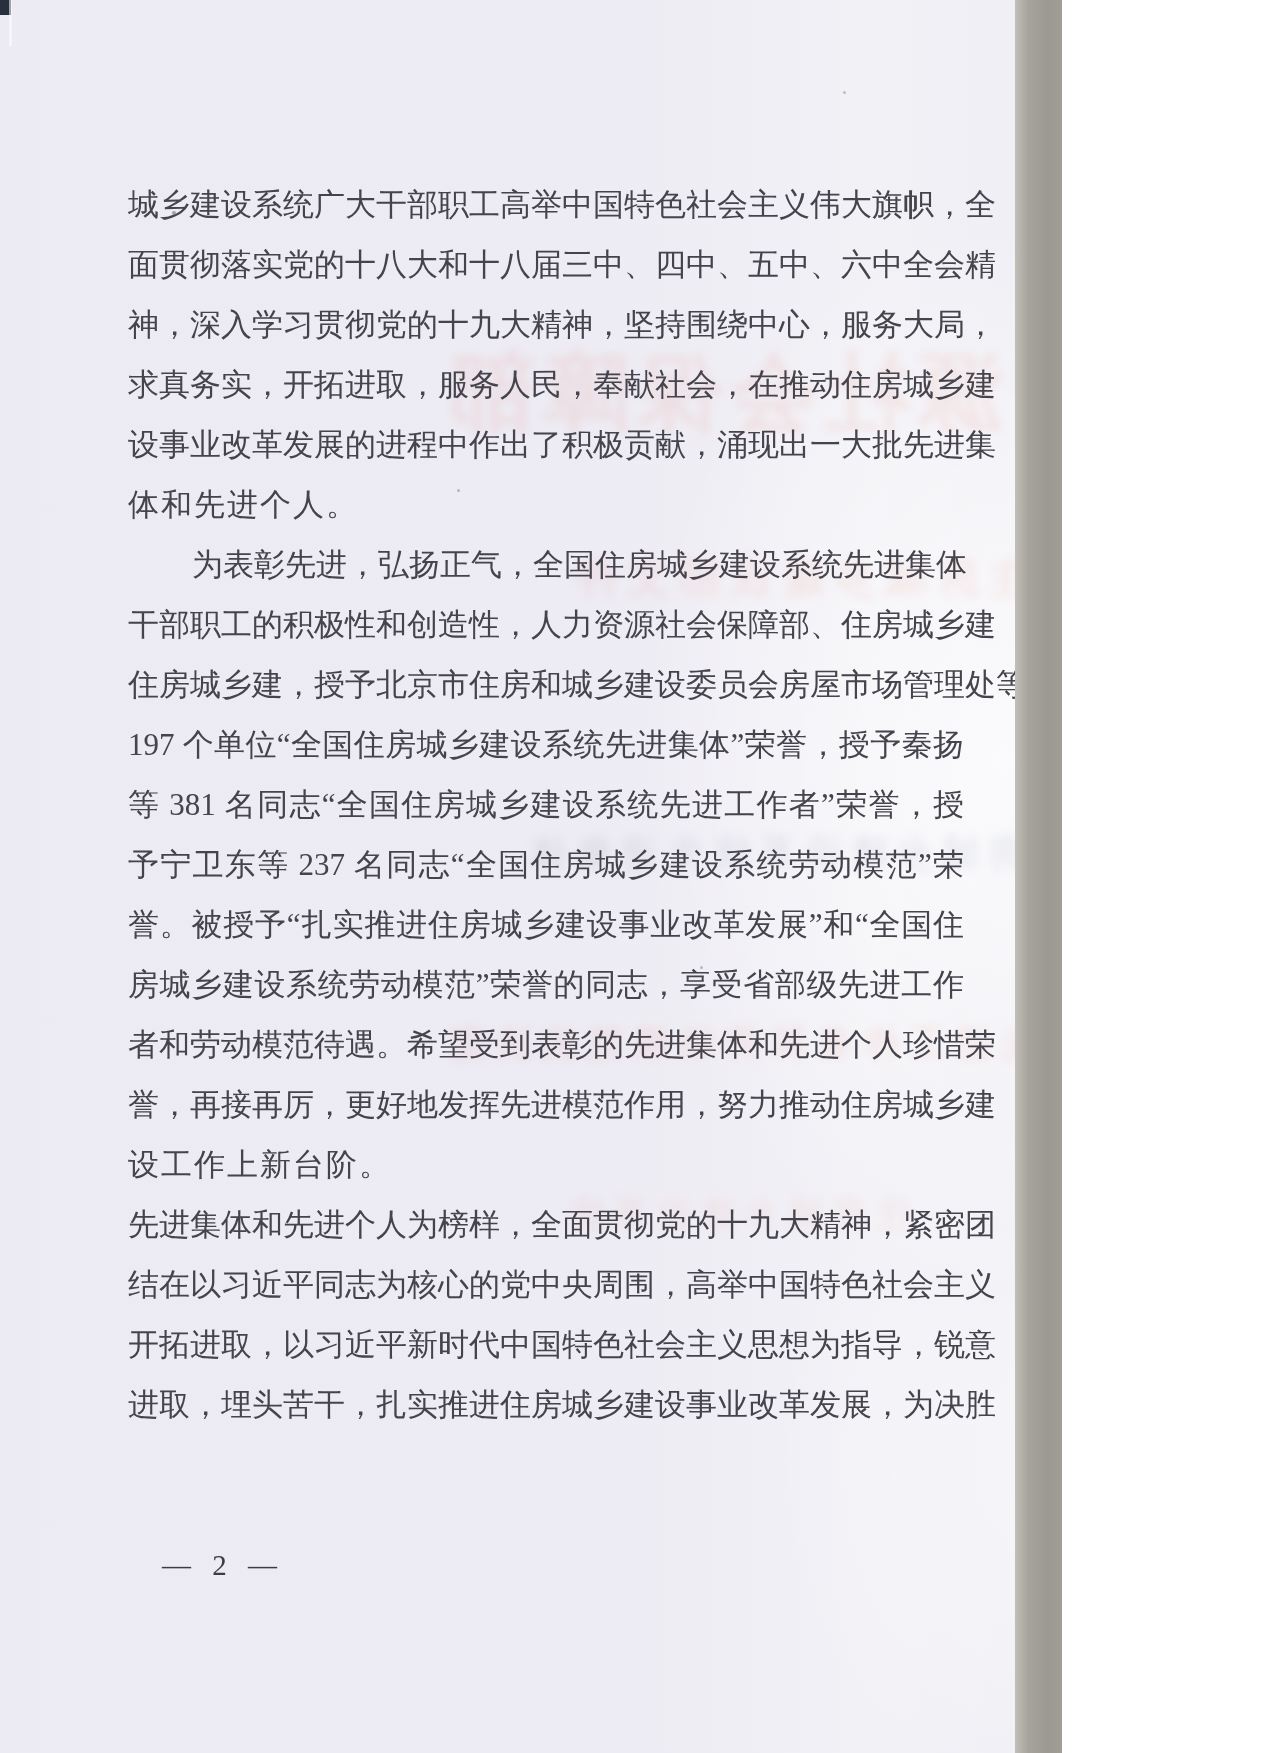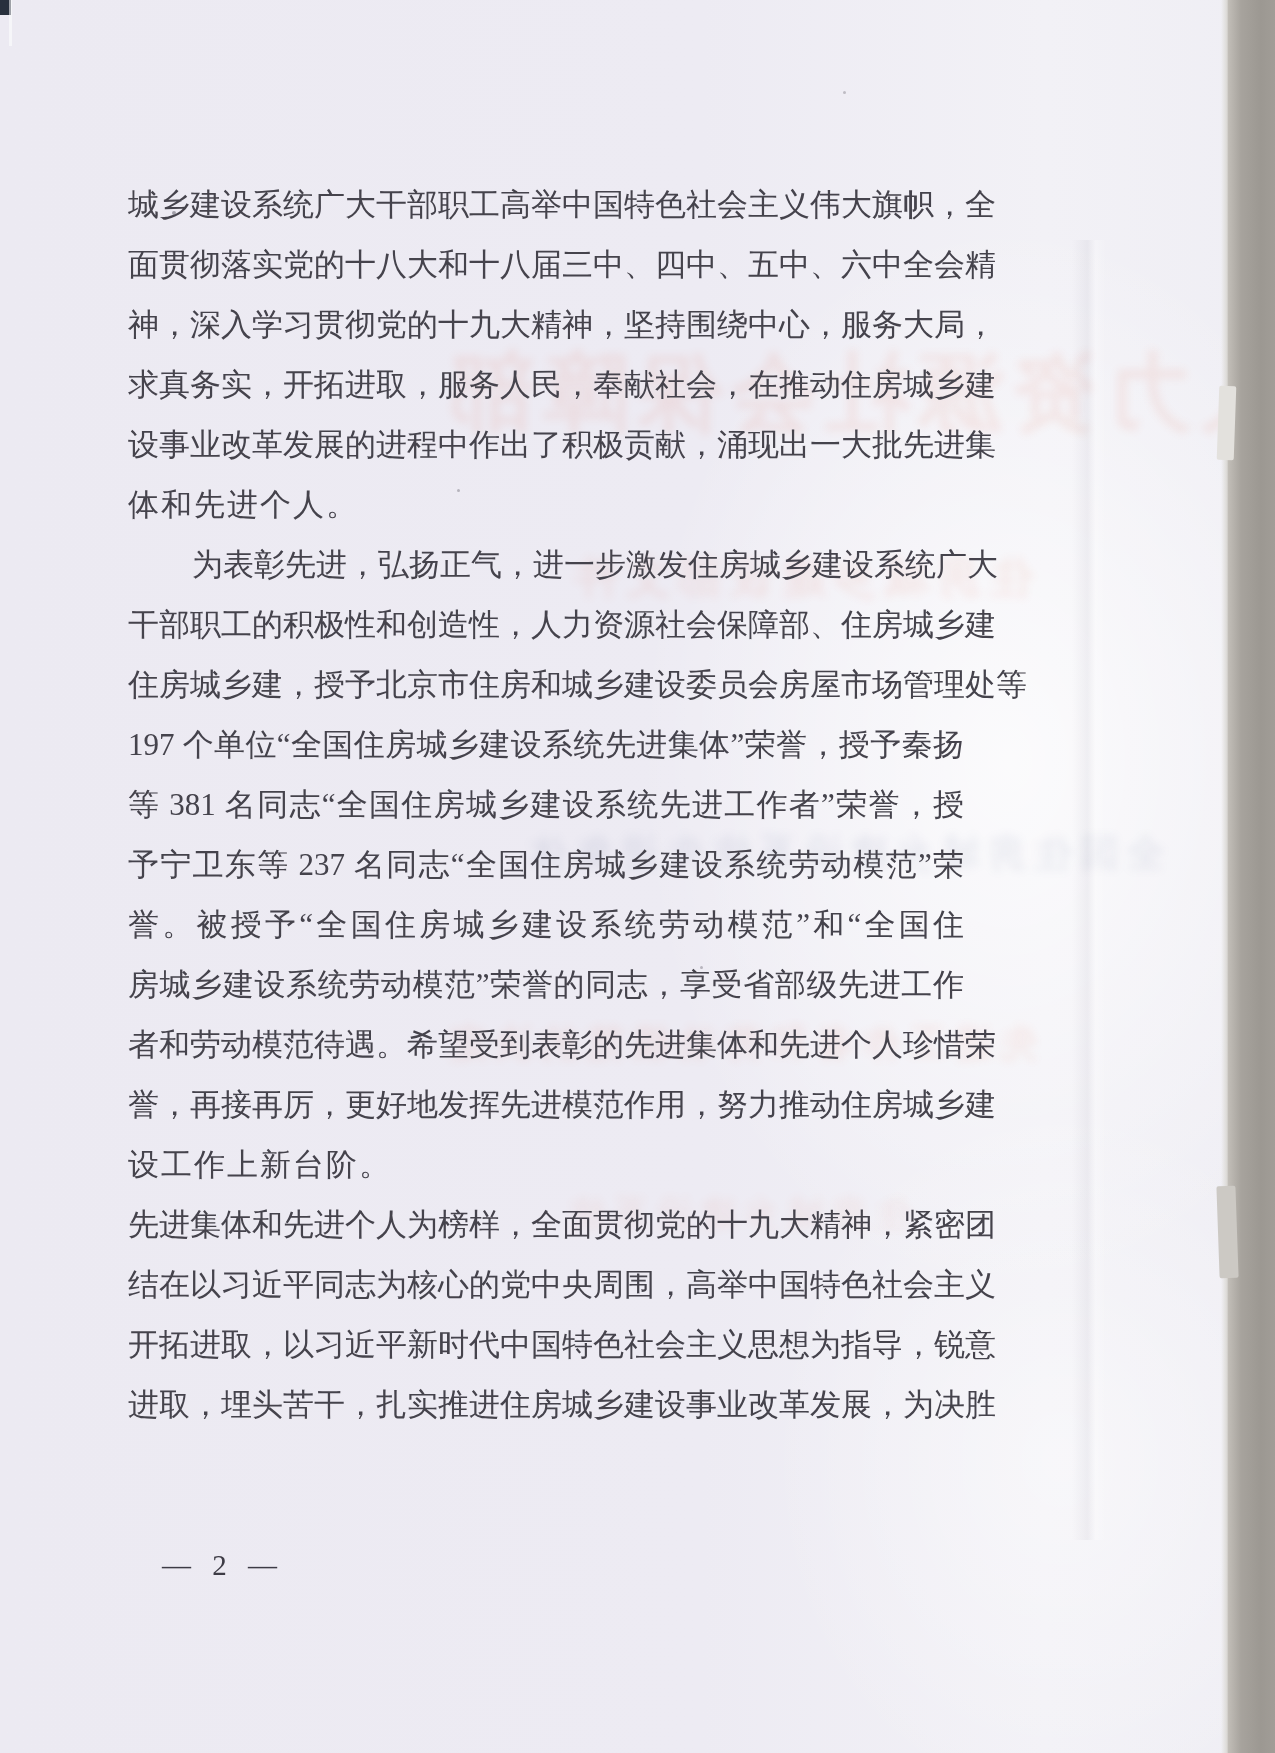--- a/index.html
+++ b/index.html
@@ -4,21 +4,21 @@
 <style>
   html, body { margin: 0; padding: 0; }
   body {
     width: 1275px; height: 1753px;
     font-family: "Liberation Serif", "DejaVu Serif", serif;
     overflow: hidden;
   }
 
   .page {
     position: relative;
-    width: 1275px; height: 1753px;
+    width: 1062px; height: 1753px;
     background:
       radial-gradient(ellipse 520px 760px at 1010px 760px, rgba(255,255,255,0.72), rgba(255,255,255,0) 72%),
       radial-gradient(ellipse 420px 520px at 1060px 1460px, rgba(255,255,255,0.45), rgba(255,255,255,0) 70%),
       linear-gradient(90deg, #eceaf2 0%, #edebf3 55%, #f2f1f6 82%, #efeef4 100%);
     overflow: hidden;
   }
 
   
   .crease {
     position: absolute; top: 240px; left: 1072px; width: 34px; height: 1300px;
@@ -107,27 +107,27 @@
 
   <div class="crease"></div>
 
   <div class="text-block" id="text-block">
       <div class="line">城乡建设系统广大干部职工高举中国特色社会主义伟大旗帜，全</div>
       <div class="line">面贯彻落实党的十八大和十八届三中、四中、五中、六中全会精</div>
       <div class="line">神，深入学习贯彻党的十九大精神，坚持围绕中心，服务大局，</div>
       <div class="line">求真务实，开拓进取，服务人民，奉献社会，在推动住房城乡建</div>
       <div class="line">设事业改革发展的进程中作出了积极贡献，涌现出一大批先进集</div>
       <div class="line short">体和先进个人。</div>
-      <div class="line indent">为表彰先进，弘扬正气，进一步激发住房城乡建设系统广大</div>
+      <div class="line indent">为表彰先进，弘扬正气，全国住房城乡建设系统先进集体</div>
       <div class="line">干部职工的积极性和创造性，人力资源社会保障部、住房城乡建</div>
       <div class="line">住房城乡建，授予北京市住房和城乡建设委员会房屋市场管理处等</div>
       <div class="line">197 个单位“全国住房城乡建设系统先进集体”荣誉，授予秦扬</div>
       <div class="line">等 381 名同志“全国住房城乡建设系统先进工作者”荣誉，授</div>
       <div class="line">予宁卫东等 237 名同志“全国住房城乡建设系统劳动模范”荣</div>
-      <div class="line">誉。被授予“全国住房城乡建设系统劳动模范”和“全国住</div>
+      <div class="line">誉。被授予“扎实推进住房城乡建设事业改革发展”和“全国住</div>
       <div class="line">房城乡建设系统劳动模范”荣誉的同志，享受省部级先进工作</div>
       <div class="line">者和劳动模范待遇。希望受到表彰的先进集体和先进个人珍惜荣</div>
       <div class="line">誉，再接再厉，更好地发挥先进模范作用，努力推动住房城乡建</div>
       <div class="line short">设工作上新台阶。</div>
       <div class="line">先进集体和先进个人为榜样，全面贯彻党的十九大精神，紧密团</div>
       <div class="line">结在以习近平同志为核心的党中央周围，高举中国特色社会主义</div>
       <div class="line">开拓进取，以习近平新时代中国特色社会主义思想为指导，锐意</div>
       <div class="line">进取，埋头苦干，扎实推进住房城乡建设事业改革发展，为决胜</div>
     </div>
 

